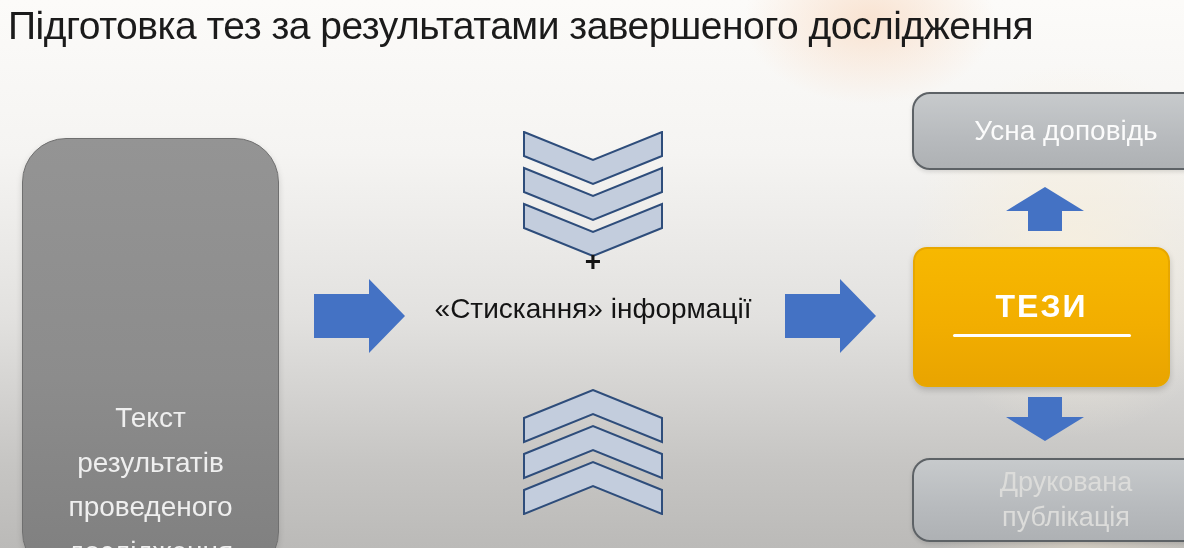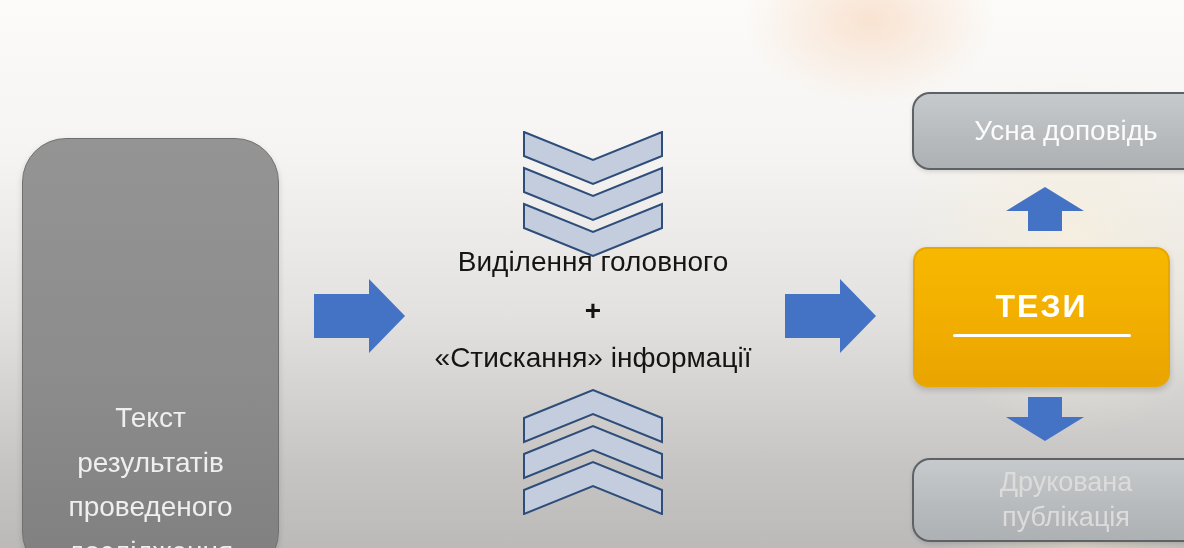--- a/index.html
+++ b/index.html
@@ -72,36 +72,36 @@
     box-shadow:0 3px 6px rgba(0,0,0,0.18);
   }
   .thesis-box .t{font-size:32px;font-weight:bold;color:#ffffff;letter-spacing:2px;}
   .thesis-box .divider{width:178px;height:3px;background:#ffffff;margin:9px 0;border-radius:2px;}
 </style>
 </head>
 <body>
 
 <div class="slide">
 
+  <div class="title">Підготовка тез за результатами завершеного дослідження</div>
 
   <div class="source-box">
     <div class="txt">Текст
 результатів
 проведеного
 дослідження</div>
   </div>
 
   <svg class="chev chev-down" viewBox="0 0 140 126">
     <polygon points="1,1 70,29 139,1 139,25 70,53 1,25" fill="#c3cddd"></polygon>
     <polygon points="1,37 70,65 139,37 139,61 70,89 1,61" fill="#c3cddd"></polygon>
     <polygon points="1,73 70,101 139,73 139,97 70,125 1,97" fill="#c3cddd"></polygon>
   </svg>
 
   <div class="process">
-    <p class="l1">Виділення головного</p>
     <p class="plus">+</p>
     <p class="l2">«Стискання» інформації</p>
   </div>
 
   <svg class="chev chev-up" viewBox="0 0 140 126">
     <polygon points="1,29 70,1 139,29 139,53 70,25 1,53" fill="#c3cddd"></polygon>
     <polygon points="1,65 70,37 139,65 139,89 70,61 1,89" fill="#c3cddd"></polygon>
     <polygon points="1,101 70,73 139,101 139,125 70,97 1,125" fill="#c3cddd"></polygon>
   </svg>
 

